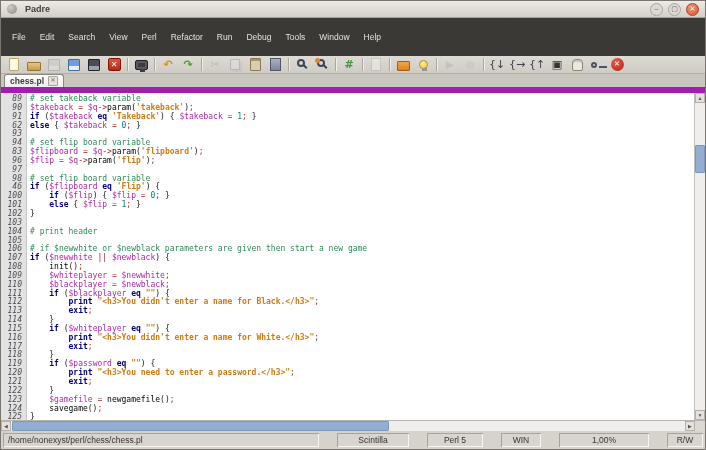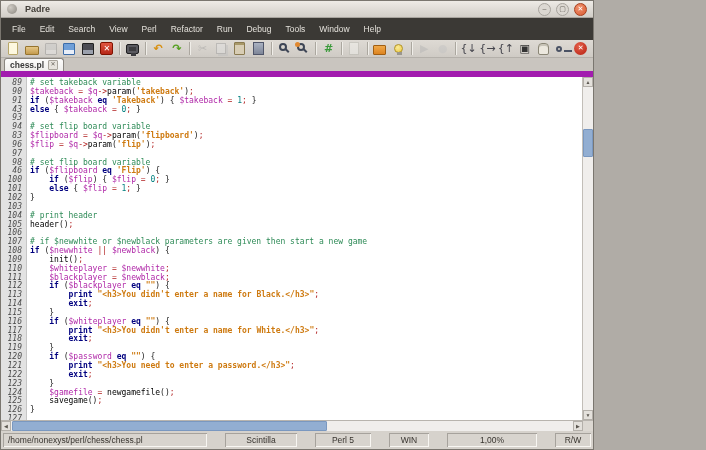--- a/index.html
+++ b/index.html
@@ -1,25 +1,25 @@
 <!DOCTYPE html>
 <html style="--tc-c: #2E8B57; --tc-k: #00007F; --tc-v: #B028A8; --tc-s: #CE7A10; --tc-n: #007F7F; --tc-o: #B22222; --tc-p: #1A1A1A; --tc-f: #000000;"><head>
 <meta charset="utf-8">
 <style>
   html,body{margin:0;padding:0;background:#b0aca6;font-family:"Liberation Sans",sans-serif;}
-  .window{position:relative;width:594px;height:450px;background:#d6d2cc;border:1px solid #7a766f;box-sizing:border-box;display:flex;flex-direction:column;overflow:hidden;}
+  .window{position:relative;width:706px;height:450px;background:#d6d2cc;border:1px solid #7a766f;box-sizing:border-box;display:flex;flex-direction:column;overflow:hidden;}
   
   .titlebar{height:16px;background:linear-gradient(#eeebe6,#d2cec8);border-bottom:1px solid #a8a49e;display:flex;align-items:center;padding:0 6px;flex:0 0 auto;}
   .appicon{width:10px;height:10px;border-radius:50%;background:radial-gradient(circle at 35% 35%,#cfcbc4,#8a867f);margin-right:8px;}
   .wtitle{font-size:9px;font-weight:bold;color:#44403a;flex:1;text-align:left;}
   .wbtns{display:flex;gap:5px;align-items:center;}
   .wbtn{width:11px;height:11px;border-radius:50%;background:#dcd8d2;border:1px solid #a8a49e;color:#6a665f;font-size:7px;line-height:9px;text-align:center;cursor:default;}
   .wbtn.close{background:radial-gradient(circle at 35% 30%,#f0926e,#d95b33);border-color:#a8401e;color:#fff;}
   
-  .menubar{height:14px;background:#3b3935;display:flex;align-items:center;padding:4px 4px;flex:0 0 auto;}
+  .menubar{height:14px;background:#3b3935;display:flex;align-items:center;padding:12px 4px;flex:0 0 auto;}
   .menu-item{color:#e4e1db;font-size:8.5px;padding:0 7px;line-height:14px;}
   
   .toolbar{height:17px;background:linear-gradient(#dedad4,#cfcbc5);border-bottom:1px solid #b4b0aa;display:flex;align-items:center;padding:0 3px;flex:0 0 auto;}
   .tbbtn{width:20px;height:16px;display:flex;align-items:center;justify-content:center;}
   .tbbtn.disabled{opacity:.45;}
   .tbsep{width:1px;height:13px;background:#aba79f;margin:0 3px;box-shadow:1px 0 0 #f0eee9;}
   .gl{font-family:"DejaVu Sans",sans-serif;font-size:11px;line-height:11px;}
   .sh{display:inline-block;box-sizing:border-box;position:relative;}
   .sh-page{width:10px;height:13px;background:#fdf8e0;border:1px solid #b8a76a;border-radius:1px;}
   .sh-page-pale{width:10px;height:13px;background:#f6f6f2;border:1px solid #b8b8b0;}
@@ -215,21 +215,21 @@
       <span class="tab-label">chess.pl</span>
       <span class="tab-close">✕</span>
     </span>
   </div>
 
   <div class="editor">
     <div class="gutter">
         <div class="gnum">89</div>
         <div class="gnum">90</div>
         <div class="gnum">91</div>
-        <div class="gnum">43</div>
+        <div class="gnum">62</div>
         <div class="gnum">93</div>
         <div class="gnum">94</div>
         <div class="gnum">83</div>
         <div class="gnum">96</div>
         <div class="gnum">97</div>
         <div class="gnum">98</div>
         <div class="gnum">46</div>
         <div class="gnum">100</div>
         <div class="gnum">101</div>
         <div class="gnum">102</div>
@@ -271,21 +271,20 @@
         <div class="cline"><span class="tok v">$flipboard</span><span class="tok o"> = </span><span class="tok v">$q</span><span class="tok o">-&gt;</span><span class="tok f">param</span><span class="tok p">(</span><span class="tok s">'flipboard'</span><span class="tok p">)</span><span class="tok o">;</span></div>
         <div class="cline"><span class="tok v">$flip</span><span class="tok o"> = </span><span class="tok v">$q</span><span class="tok o">-&gt;</span><span class="tok f">param</span><span class="tok p">(</span><span class="tok s">'flip'</span><span class="tok p">)</span><span class="tok o">;</span></div>
         <div class="cline">&nbsp;</div>
         <div class="cline"><span class="tok c"># set flip board variable</span></div>
         <div class="cline"><span class="tok k">if</span><span class="tok p"> (</span><span class="tok v">$flipboard</span><span class="tok p"> </span><span class="tok k">eq</span><span class="tok p"> </span><span class="tok s">'Flip'</span><span class="tok p">) {</span></div>
         <div class="cline"><span class="tok p">    </span><span class="tok k">if</span><span class="tok p"> (</span><span class="tok v">$flip</span><span class="tok p">) { </span><span class="tok v">$flip</span><span class="tok o"> = </span><span class="tok n">0</span><span class="tok o">;</span><span class="tok p"> }</span></div>
         <div class="cline"><span class="tok p">    </span><span class="tok k">else</span><span class="tok p"> { </span><span class="tok v">$flip</span><span class="tok o"> = </span><span class="tok n">1</span><span class="tok o">;</span><span class="tok p"> }</span></div>
         <div class="cline"><span class="tok p">}</span></div>
         <div class="cline">&nbsp;</div>
         <div class="cline"><span class="tok c"># print header</span></div>
-        <div class="cline"><span class="tok f">header</span><span class="tok p">()</span><span class="tok o">;</span></div>
         <div class="cline">&nbsp;</div>
         <div class="cline"><span class="tok c"># if $newwhite or $newblack parameters are given then start a new game</span></div>
         <div class="cline"><span class="tok k">if</span><span class="tok p"> (</span><span class="tok v">$newwhite</span><span class="tok o"> || </span><span class="tok v">$newblack</span><span class="tok p">) {</span></div>
         <div class="cline"><span class="tok p">    </span><span class="tok f">init</span><span class="tok p">()</span><span class="tok o">;</span></div>
         <div class="cline"><span class="tok p">    </span><span class="tok v">$whiteplayer</span><span class="tok o"> = </span><span class="tok v">$newwhite</span><span class="tok o">;</span></div>
         <div class="cline"><span class="tok p">    </span><span class="tok v">$blackplayer</span><span class="tok o"> = </span><span class="tok v">$newblack</span><span class="tok o">;</span></div>
         <div class="cline"><span class="tok p">    </span><span class="tok k">if</span><span class="tok p"> (</span><span class="tok v">$blackplayer</span><span class="tok p"> </span><span class="tok k">eq</span><span class="tok p"> </span><span class="tok s">""</span><span class="tok p">) {</span></div>
         <div class="cline"><span class="tok p">        </span><span class="tok k">print</span><span class="tok p"> </span><span class="tok s">"&lt;h3&gt;You didn't enter a name for Black.&lt;/h3&gt;"</span><span class="tok o">;</span></div>
         <div class="cline"><span class="tok p">        </span><span class="tok k">exit</span><span class="tok o">;</span></div>
         <div class="cline"><span class="tok p">    }</span></div>

